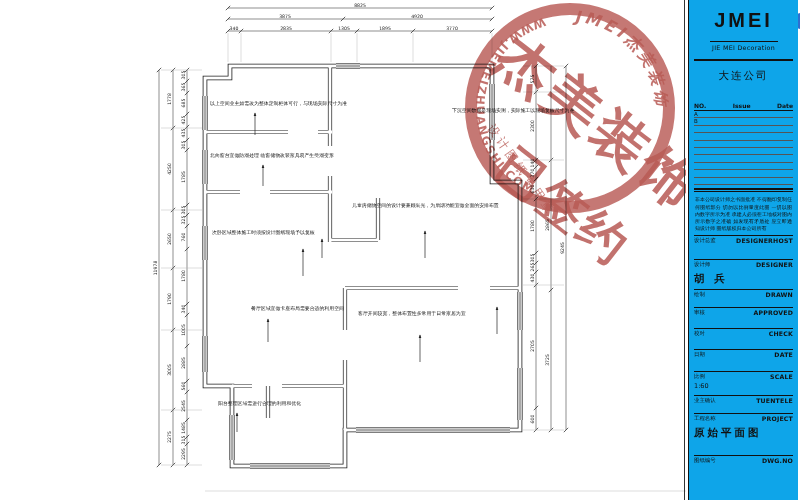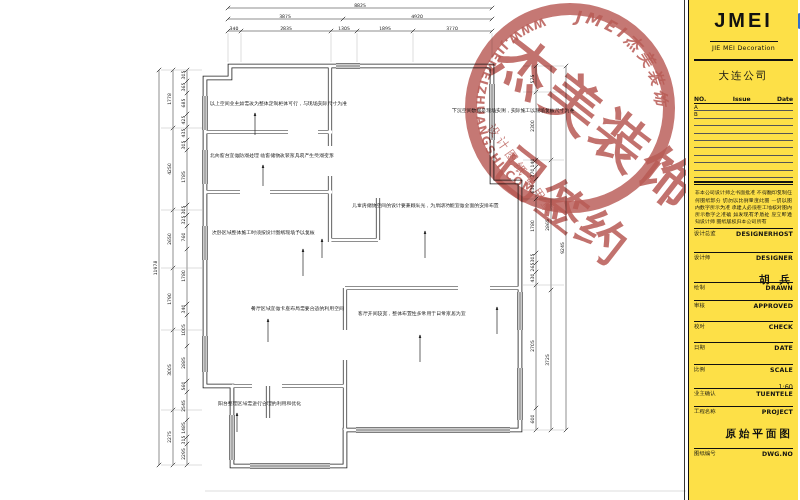--- a/index.html
+++ b/index.html
@@ -9,39 +9,39 @@
   
   #plan-svg{position:absolute;left:0;top:0;}
   .d{font-size:4.6px;fill:#222;text-anchor:middle;}
   .a{font-size:4.9px;fill:#111;}
   .dimline{stroke:#444;stroke-width:0.6;}
   .ext{stroke:#b5b5b5;stroke-width:0.45;}
   
   #stamp{position:absolute;left:0;top:0;mix-blend-mode:multiply;opacity:.82;pointer-events:none;}
   
   #tblock{position:absolute;left:688px;top:0;width:110px;height:500px;
-          border-left:1.6px solid #111;background:#fde047;box-sizing:border-box;
+          border-left:1.6px solid #111;background:#0ea5e9;box-sizing:border-box;
           padding:0 5px;font-family:"DejaVu Sans",sans-serif;}
   #sheet-edge{position:absolute;left:684px;top:0;width:1px;height:500px;background:#333;}
   .logo{font-family:"Liberation Sans",sans-serif;font-weight:bold;font-size:20px;
         letter-spacing:3px;text-align:center;margin-top:9px;}
   .logo-rule{width:68px;border-top:1.2px solid #111;margin:9px auto 2px;}
   .logo-sub{font-size:6.3px;text-align:center;letter-spacing:.3px;}
   .rule-thick{border-top:2px solid #111;margin-top:8px;}
-  .company{font-size:10.5px;text-align:center;margin:8px 0 12px;letter-spacing:2px;}
+  .company{font-size:10.5px;text-align:center;margin:8px 0 19px;letter-spacing:2px;}
   .rev-head{display:flex;justify-content:space-between;font-size:6px;font-weight:bold;
             border-bottom:1.3px solid #111;padding-bottom:1px;}
   .rev-line{height:6.4px;border-bottom:.7px solid #555;font-size:5.5px;line-height:6.4px;}
   .rule2{border-top:2px solid #111;margin-top:3px;}
   .rule2b{border-top:.8px solid #111;margin-top:1.5px;}
   .notes{font-size:5px;line-height:1.42;text-align:justify;margin:4px 1px 3px;color:#111;}
   .fr{border-top:1.3px solid #111;position:relative;box-sizing:border-box;padding-top:1px;}
   .fr .cn{position:absolute;left:0;top:1.5px;font-size:5.4px;}
   .fr .en{position:absolute;right:0;top:1px;font-size:6.2px;font-weight:bold;letter-spacing:.2px;}
-  .fr .val{position:absolute;left:16px;right:0;top:10px;text-align:right;font-size:6.5px;margin-top:8px;}
+  .fr .val{position:absolute;left:0;right:0;top:10px;text-align:left;font-size:6.5px;}
   .fr .val-lg{font-size:10.5px;font-weight:bold;letter-spacing:3px;top:12px;}
   .fr .val-xl{font-size:11px;font-weight:bold;letter-spacing:2px;top:15px;}
   #corner-dot{position:absolute;left:793px;top:13px;width:16px;height:16px;border-radius:50%;}
 </style>
 </head>
 <body>
 
 <div id="sheet">
 
 <svg id="plan-svg" width="686" height="500" viewBox="0 0 686 500">

